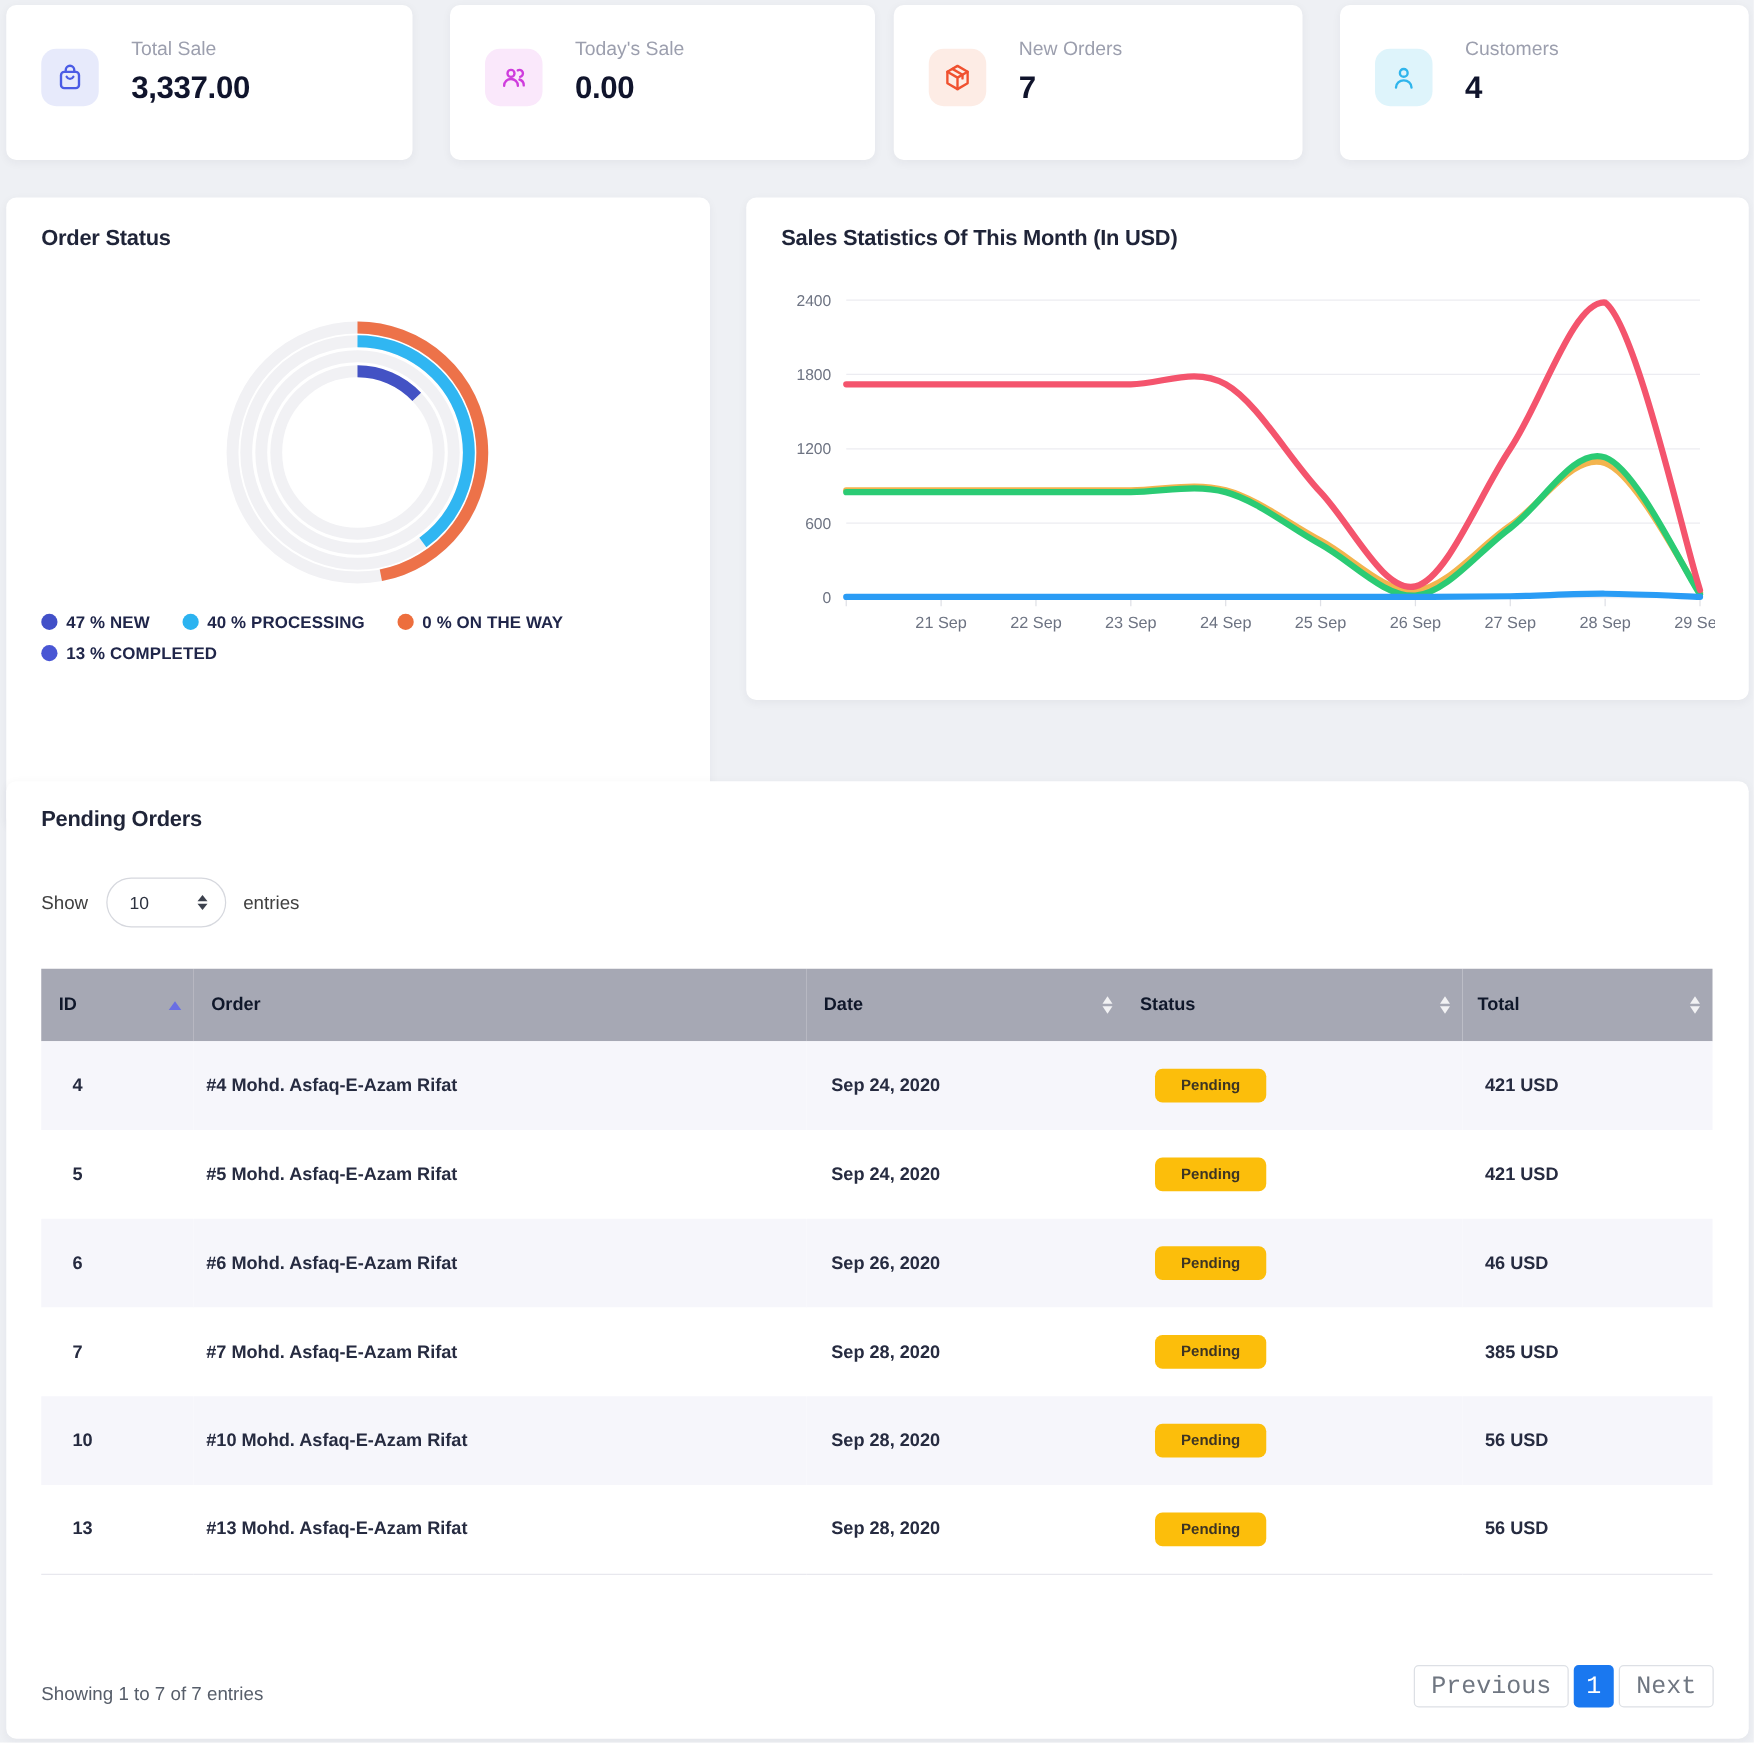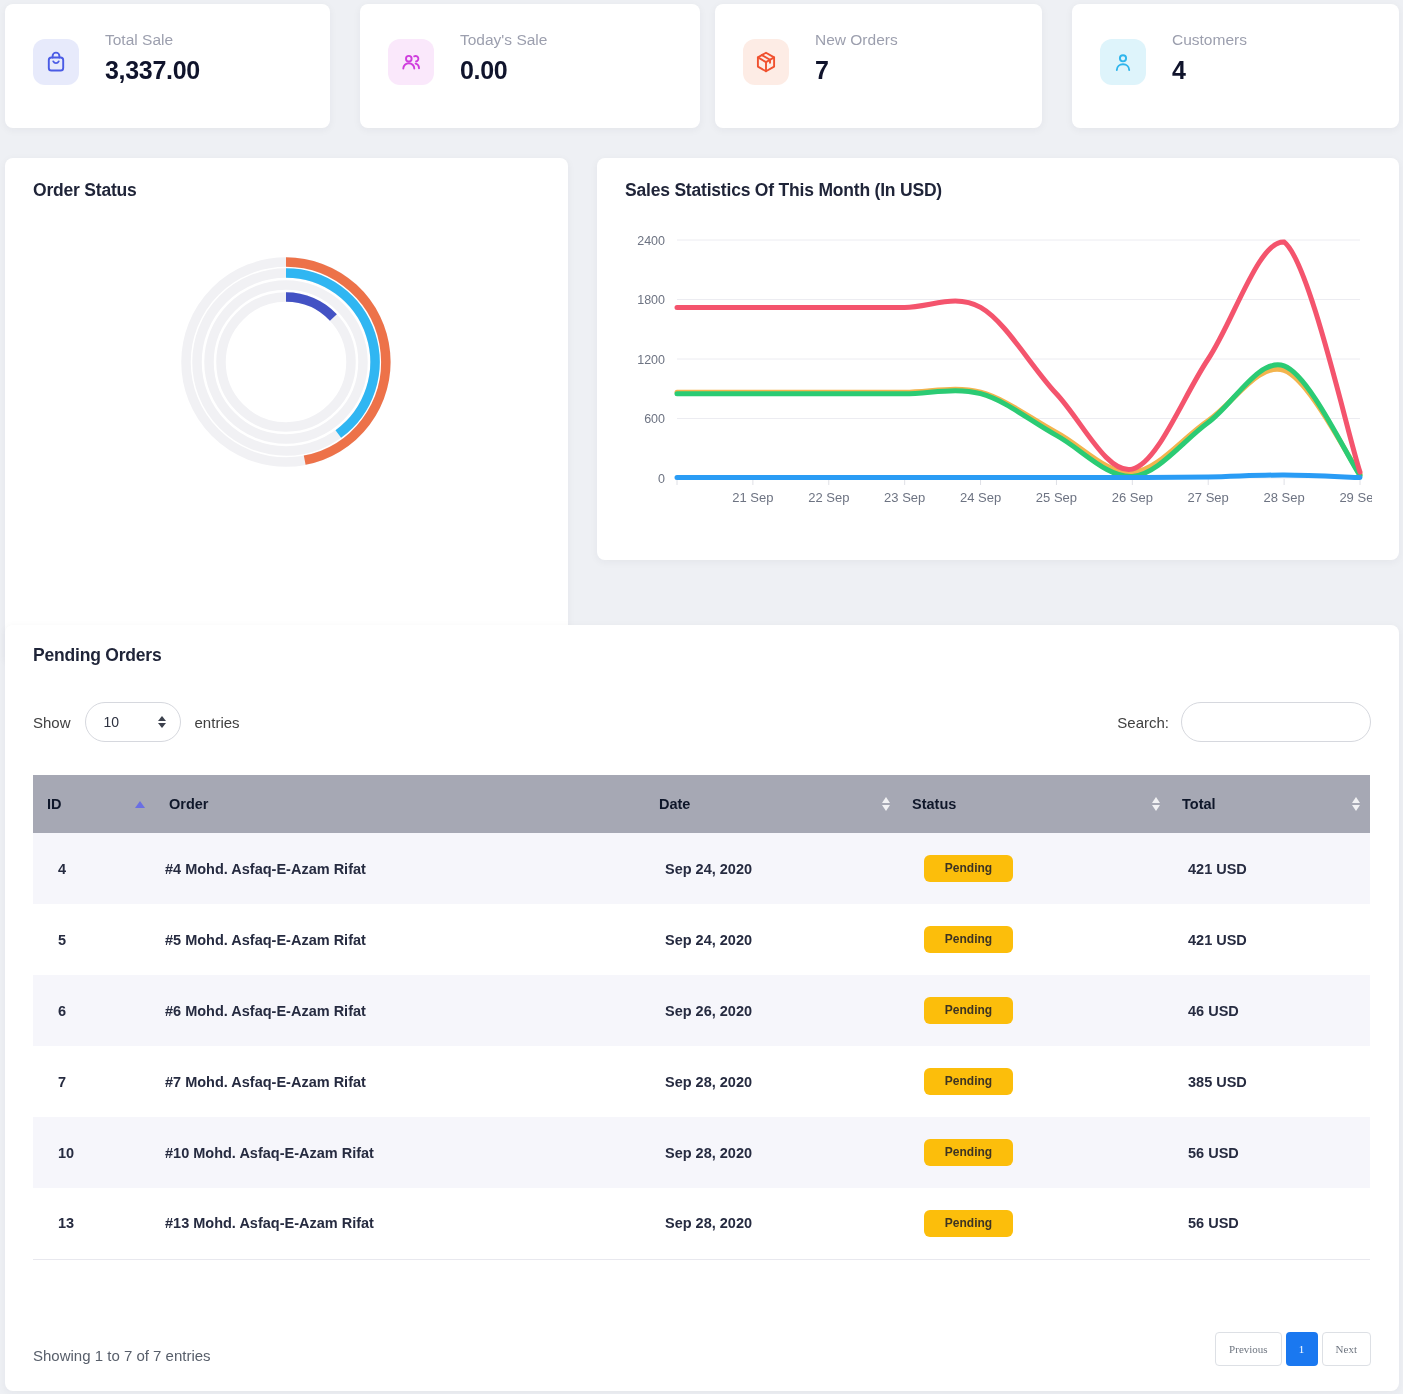--- a/index.html
+++ b/index.html
@@ -87,21 +87,21 @@
   td.c-total{padding-left:18px;}
   .badge{
     display:inline-block;width:89px;height:27px;line-height:27px;border-radius:6px;
     text-align:center;font-size:12px;font-weight:bold;color:#3d3423;
   }
   .table-footer-text{position:absolute;left:28px;top:722px;font-size:15px;color:#575e6a;}
   .pagination{position:absolute;right:28px;top:707px;display:flex;gap:4px;}
   .page-btn{
     height:34px;display:inline-flex;align-items:center;justify-content:center;
     border:1px solid #dde0e5;border-radius:4px;background:#fff;color:#6f7681;
-    font-size:11px;padding:0 13px;cursor:pointer;font-family:Liberation Serif, serif;
+    font-size:20px;padding:0 13px;cursor:pointer;font-family:Liberation Mono, monospace;
   }
   .page-btn.active{border:none;color:#fff;width:32px;padding:0;}
 </style>
 </head>
 <body>
 
 <div class="card stat-card" style="left:5px;width:325px;">
   <div class="stat-icon" style="background: rgb(231, 234, 251); color: rgb(74, 91, 229);">
     <svg viewBox="0 0 24 24" fill="none" stroke="currentColor" stroke-width="1.9" stroke-linecap="round" stroke-linejoin="round">
       <path d="M8.6 7.5V6a3.4 3.4 0 0 1 6.8 0v1.5"></path>
@@ -161,20 +161,38 @@
   <h3 class="card-title">Order Status</h3>
   <svg id="radial-svg" width="563" height="330">
       <circle cx="281" cy="204" r="100" fill="none" stroke="#f1f1f4" stroke-width="9.5"></circle>
       <path d="M 281 104 A 100 100 0 0 1 299.7 302.2" fill="none" stroke="#ed7249" stroke-width="9.5"></path>
       <circle cx="281" cy="204" r="89" fill="none" stroke="#f1f1f4" stroke-width="9.5"></circle>
       <path d="M 281 115 A 89 89 0 0 1 333.3 276.0" fill="none" stroke="#30b6f2" stroke-width="9.5"></path>
       <circle cx="281" cy="204" r="77" fill="none" stroke="#f1f1f4" stroke-width="9.5"></circle>
       <circle cx="281" cy="204" r="65" fill="none" stroke="#f1f1f4" stroke-width="9.5"></circle>
       <path d="M 281 139 A 65 65 0 0 1 328.4 159.5" fill="none" stroke="#4352c4" stroke-width="9.5"></path>
     </svg>
+  <div class="legend" id="os-legend">
+      <div class="lg-item">
+        <span class="lg-dot" style="background: rgb(66, 80, 200);"></span>
+        <span class="lg-label">47 % NEW</span>
+      </div>
+      <div class="lg-item">
+        <span class="lg-dot" style="background: rgb(44, 179, 240);"></span>
+        <span class="lg-label">40 % PROCESSING</span>
+      </div>
+      <div class="lg-item">
+        <span class="lg-dot" style="background: rgb(237, 110, 61);"></span>
+        <span class="lg-label">0 % ON THE WAY</span>
+      </div>
+      <div class="lg-item">
+        <span class="lg-dot" style="background: rgb(73, 86, 212);"></span>
+        <span class="lg-label">13 % COMPLETED</span>
+      </div>
+    </div>
 </div>
 
 <div class="card" id="sales-card">
   <h3 class="card-title">Sales Statistics Of This Month (In USD)</h3>
   <svg id="line-svg" width="775" height="380">
       <line x1="80" y1="320" x2="763" y2="320" stroke="#ececf1" stroke-width="1"></line>
       <text x="68" y="324.5" text-anchor="end" class="ax">0</text>
       <line x1="80" y1="260.5" x2="763" y2="260.5" stroke="#ececf1" stroke-width="1"></line>
       <text x="68" y="265" text-anchor="end" class="ax">600</text>
       <line x1="80" y1="201" x2="763" y2="201" stroke="#ececf1" stroke-width="1"></line>
@@ -217,24 +235,20 @@
       <span class="ctl-label">Show</span>
       <div class="select">
         <span class="select-value">10</span>
         <span class="stepper">
           <span class="tri-up-s"></span>
             <span class="tri-down-s"></span>
         </span>
       </div>
       <span class="ctl-label">entries</span>
     </div>
-    <div class="search-group">
-      <span class="ctl-label">Search:</span>
-      <input class="search-input" type="text" value="" style="">
-    </div>
   </div>
 
   <table class="orders">
     <colgroup>
       <col style="width:122px">
         <col style="width:490px">
         <col style="width:255px">
         <col style="width:270px">
         <col style="width:200px">
     </colgroup>

